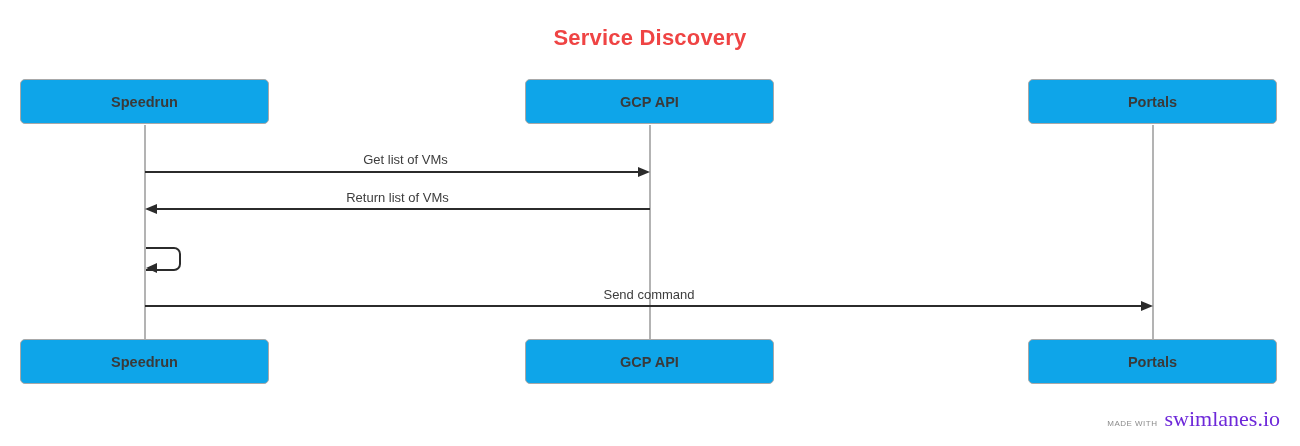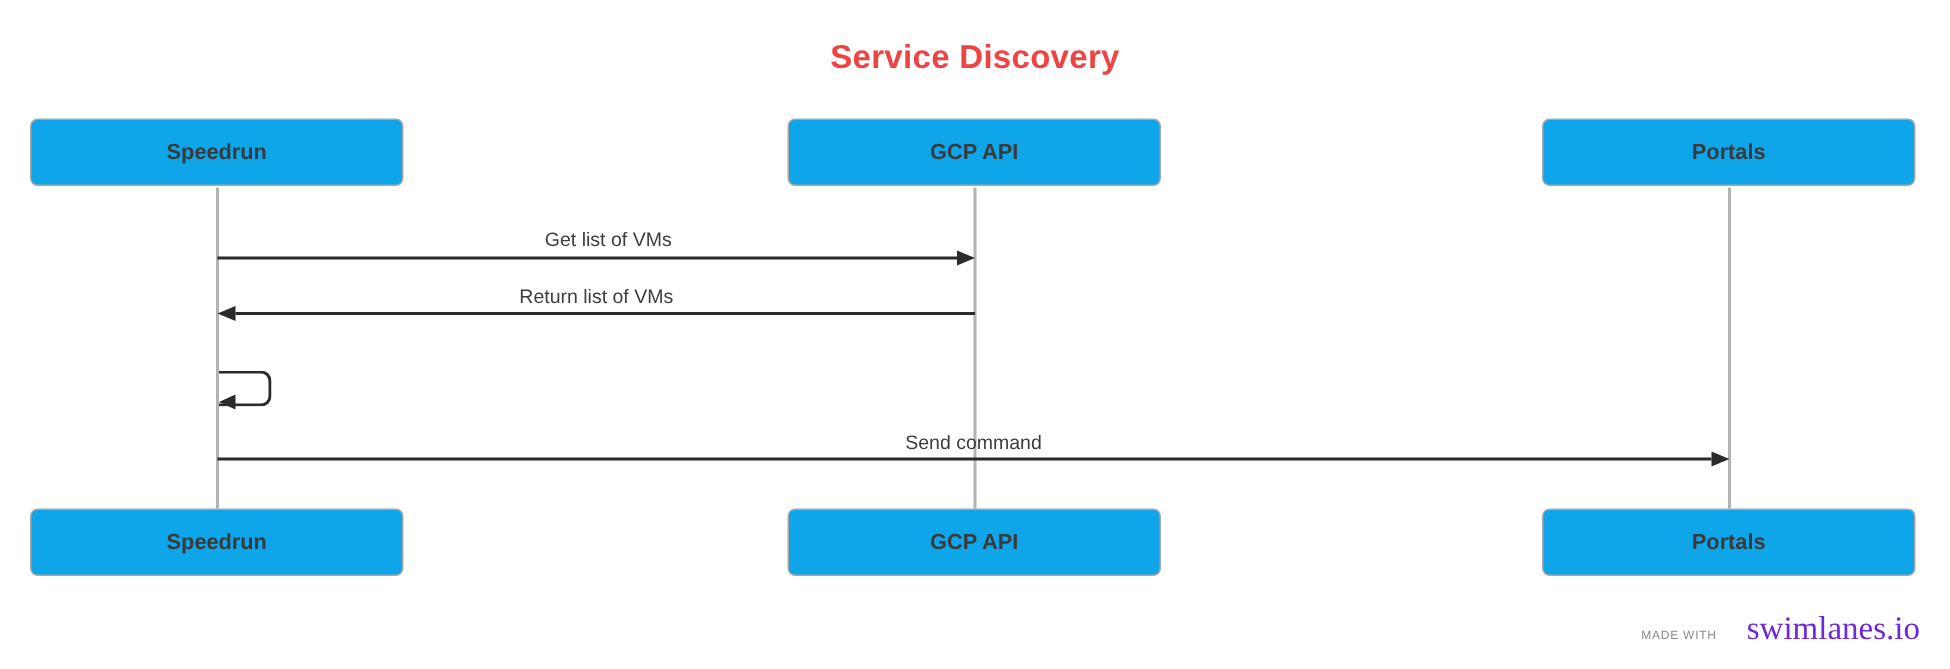--- a/index.html
+++ b/index.html
@@ -100,21 +100,21 @@
     border-bottom: 5px solid transparent;
     border-right: 11px solid #2b2b2b;
     z-index: 3;
   }
   .footer {
     position: absolute;
     right: 20px;
     top: 406px;
     display: flex;
     align-items: baseline;
-    gap: 20px;
+    gap: 7px;
   }
   .footer .made-with {
     font-size: 8px;
     letter-spacing: 0.5px;
     color: #8b8b8b;
     text-transform: uppercase;
   }
   .footer .brand {
     font-size: 22px;
     color: #6d28d9;

